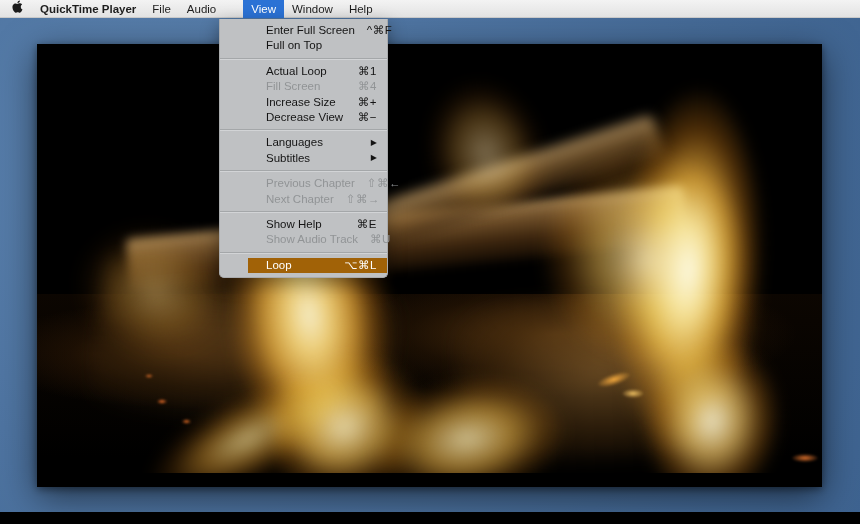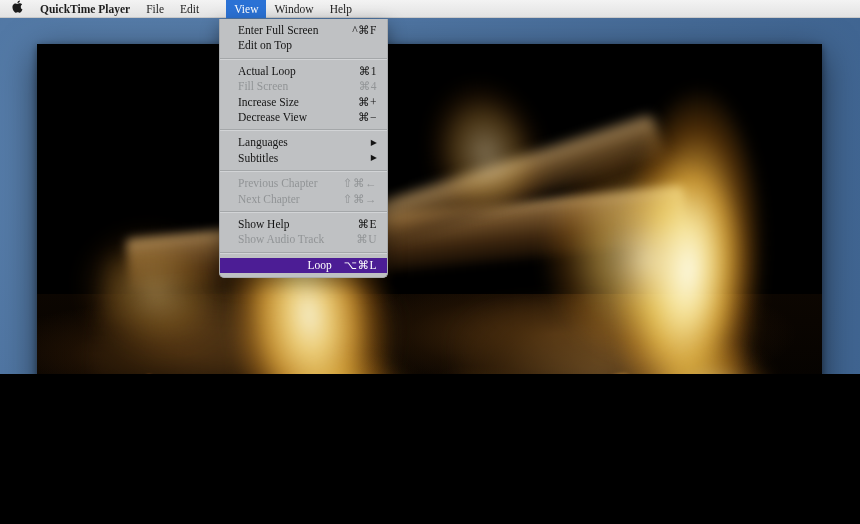--- a/index.html
+++ b/index.html
@@ -3,23 +3,23 @@
 <meta charset="utf-8">
 <style>
   html, body {
     margin: 0;
     padding: 0;
     background: #000;
   }
   #screen {
     position: relative;
     width: 860px;
-    height: 374px;
+    height: 512px;
     overflow: hidden;
-    font-family: Liberation Serif, serif;
+    font-family: Liberation Sans, sans-serif;
     -webkit-font-smoothing: antialiased;
   }
 
   
   #desktop {
     position: absolute;
     left: 0; top: 0;
     width: 860px; height: 524px;
     background:
       radial-gradient(circle at 18% 32%, #5b82ae 0%, #4e74a1 38%, #456a96 70%, #3e6390 100%);
@@ -254,39 +254,39 @@
     position: relative;
     height: 15.4px;
     line-height: 15.4px;
     display: flex;
     align-items: center;
     padding: 0 10px 0 18px;
     font-size: 11.5px;
     color: #141414;
     white-space: nowrap;
     cursor: default;
+    margin-left: 28px;
   }
   .mrow .lbl { flex: 1 1 auto; }
   .mrow .key {
     flex: 0 0 auto;
     margin-left: 12px;
     color: #141414;
     letter-spacing: 0.5px;
   }
   .mrow .arrow {
     flex: 0 0 auto;
     font-size: 8px;
     color: #141414;
     line-height: 1;
   }
   .mrow.disabled, .mrow.disabled .key { color: #919496; }
   .mrow.sel {
-    background: #4c1d95;
+    background: #a16207;
     color: #ffffff;
-    text-align: right;
   }
   .mrow.sel .key { color: #ffffff; }
   .msep {
     height: 1px;
     margin: 4px 0 4px 0;
     background: #a4a7a9;
     border-bottom: 1px solid #d2d4d6;
   }
 </style>
 </head>
@@ -328,33 +328,33 @@
   </div>
 
   <div id="menubar">
     <div class="mb-item mb-apple">
       <svg width="11" height="13" viewBox="0 0 14 17" aria-hidden="true">
         <path fill="#1b1b1b" d="M11.3 9.02c-.02-2.02 1.65-2.99 1.73-3.04-.94-1.38-2.41-1.57-2.93-1.59-1.25-.13-2.44.73-3.07.73-.63 0-1.61-.71-2.65-.69-1.36.02-2.62.79-3.32 2.01-1.41 2.45-.36 6.08 1.02 8.07.67.97 1.48 2.07 2.53 2.03 1.01-.04 1.4-.66 2.63-.66 1.22 0 1.57.66 2.64.64 1.09-.02 1.78-.99 2.45-1.97.77-1.13 1.09-2.22 1.11-2.28-.02-.01-2.13-.82-2.14-3.25zM9.3 3.06c.56-.68.94-1.62.83-2.56-.81.03-1.78.54-2.36 1.21-.52.6-.97 1.56-.85 2.48.9.07 1.82-.46 2.38-1.13z"></path>
       </svg>
     </div>
     <div class="mb-item mb-bold">QuickTime Player</div>
     <div class="mb-item">File</div>
-    <div class="mb-item">Edit</div>
+    <div class="mb-item">Audio</div>
     <div class="mb-item active">View</div>
     <div class="mb-item">Window</div>
     <div class="mb-item">Help</div>
   </div>
 
   <div id="menu">
       <div class="mrow">
         <span class="lbl">Enter Full Screen</span>
         <span class="key">^⌘F</span>
       </div>
       <div class="mrow">
-        <span class="lbl">Edit on Top</span>
+        <span class="lbl">Full on Top</span>
       </div>
       <div class="msep"></div>
       <div class="mrow">
         <span class="lbl">Actual Loop</span>
         <span class="key">⌘1</span>
       </div>
       <div class="mrow disabled">
         <span class="lbl">Fill Screen</span>
         <span class="key">⌘4</span>
       </div>

